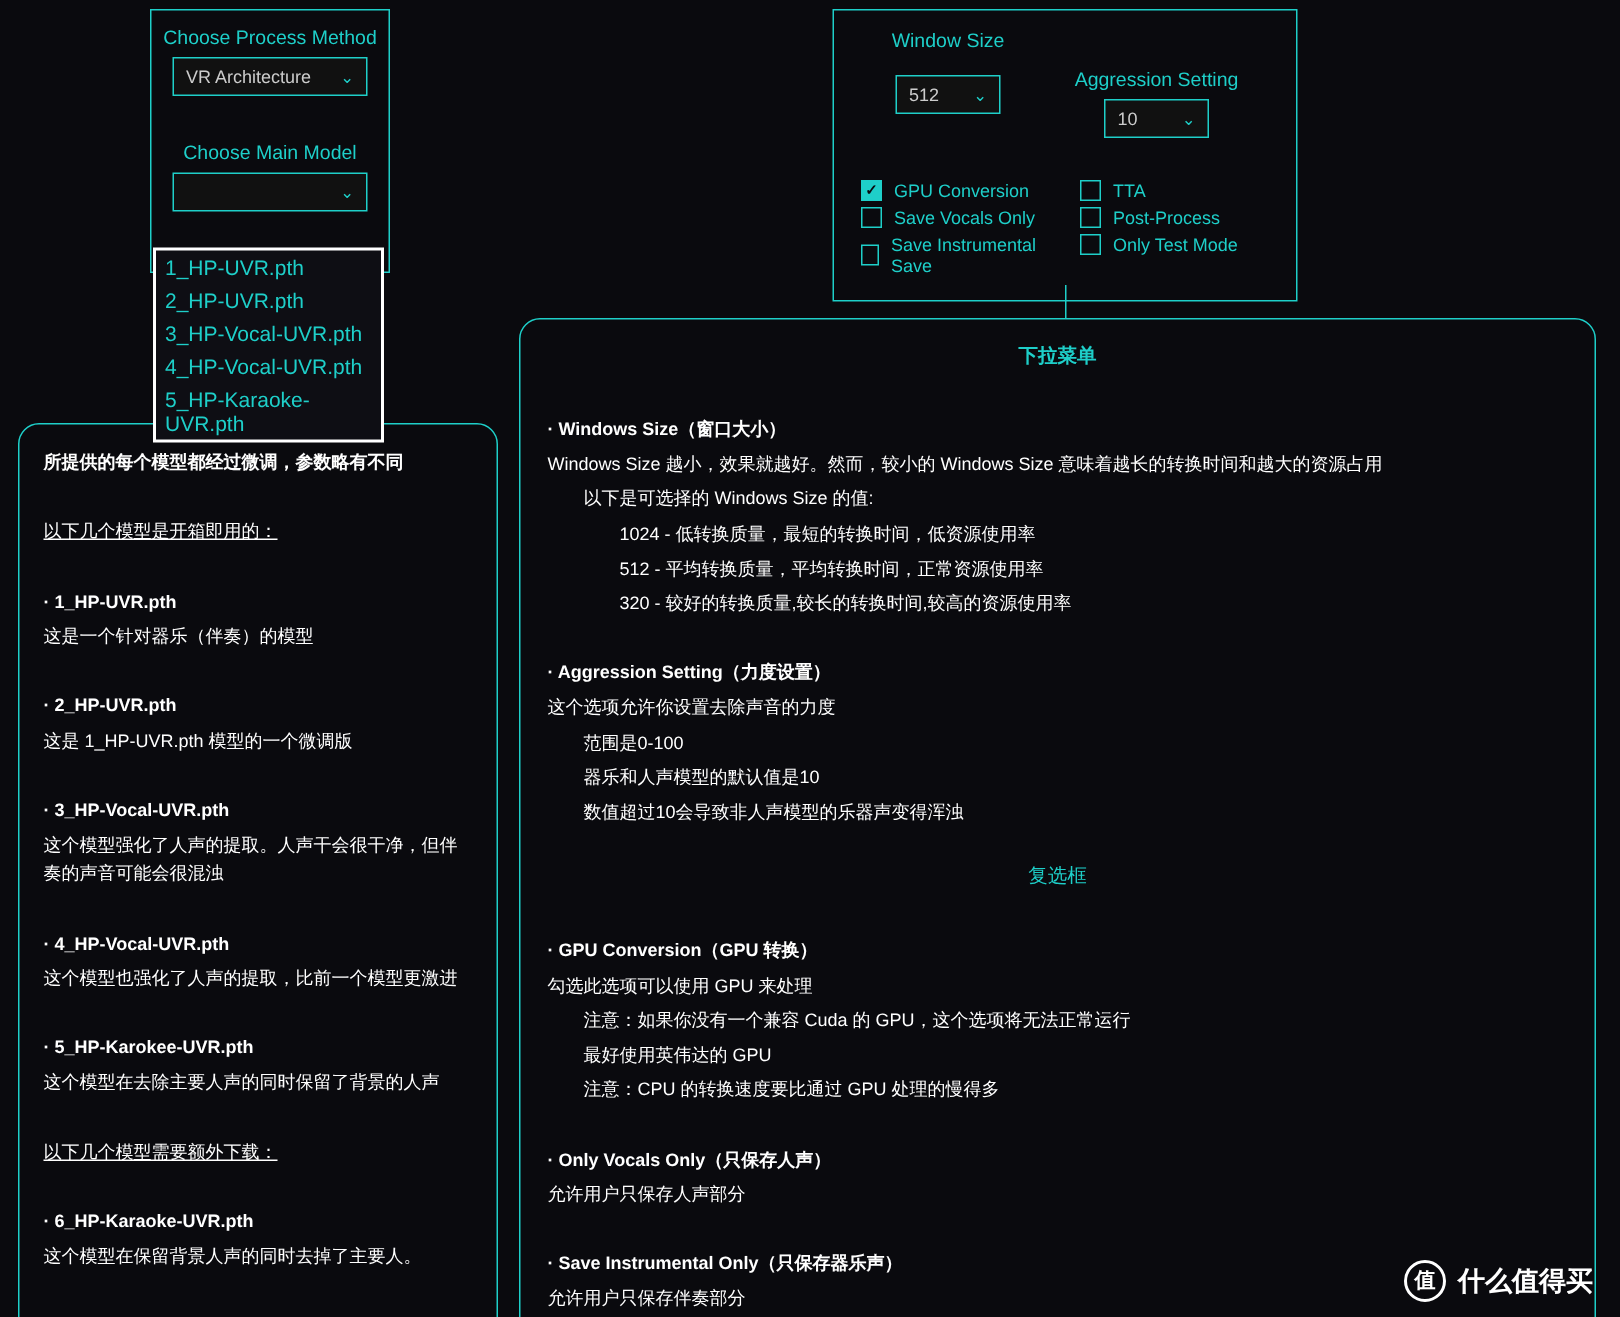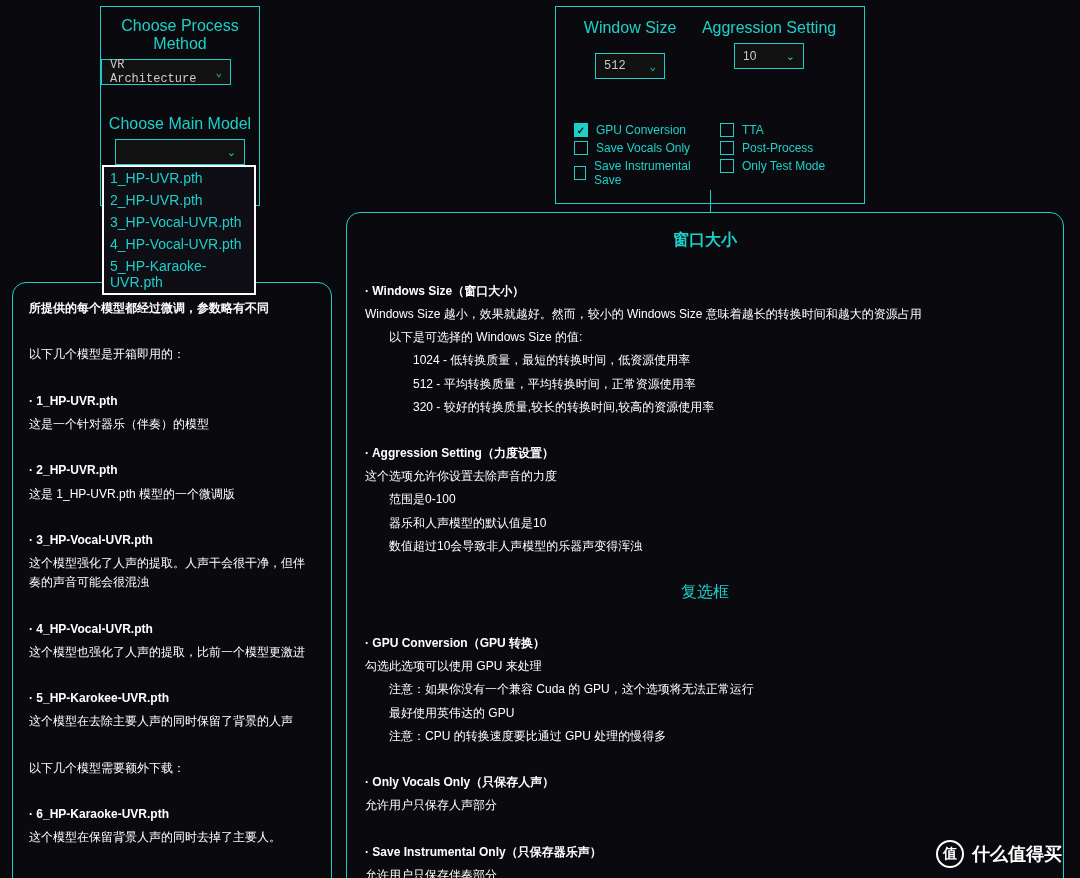--- a/index.html
+++ b/index.html
@@ -14,21 +14,21 @@
     overflow: hidden;
   }
   .panel {
     border: 1px solid #1ecfc9;
     background: rgba(10,10,14,0.9);
     position: absolute;
   }
   .section-label {
     color: #1ecfc9;
     text-align: center;
-    font-size: 16px;
+    font-size: 13px;
     margin-bottom: 6px;
   }
   .select {
     width: 130px;
     height: 26px;
     border: 1px solid #1ecfc9;
     background: #111;
     color: #ccc;
     display: flex;
     align-items: center;
@@ -76,21 +76,21 @@
   .explain-box {
     position: absolute;
     border: 1px solid #1ecfc9;
     border-radius: 14px;
     padding: 12px 16px;
     font-size: 12px;
     line-height: 1.6;
   }
   .explain-box .title { font-weight: bold; }
   .explain-box p { margin: 4px 0; }
-  .underline { }
+  .underline { text-decoration: underline; }
   .indent { padding-left: 24px; }
   .connector {
     position: absolute;
     background: #1ecfc9;
     z-index: 1;
   }
   .watermark {
     position: absolute;
     right: 18px;
     bottom: 10px;
@@ -108,21 +108,21 @@
     display: flex;
     align-items: center; justify-content: center;
     font-size: 14px;
   }
 </style>
 </head>
 <body>
 
 <div class="panel" style="left:100px; top:6px; width:160px; padding:10px 0 40px 0;">
   <div class="section-label">Choose Process Method</div>
-  <div style="display:flex;font-family:Liberation Mono, monospace;">
+  <div style="display:flex;justify-content:center;">
     <div class="select">
       <span>VR Architecture</span>
       <span class="chev">⌄</span>
     </div>
   </div>
   <div style="height:30px;"></div>
   <div class="section-label">Choose Main Model</div>
   <div style="display:flex;justify-content:center;">
     <div class="select">
       <span></span>
@@ -162,24 +162,24 @@
   <p>这个模型在保留背景人声的同时去掉了主要人。</p><br>
   <p class="title">· 7_HP2-UVR.pth</p>
   <br>
   
   <br>
   
   
 </div>
 
 <div class="panel" style="left:555px; top:6px; width:310px; padding:12px 18px;">
-  <div style="display:flex; justify-content:space-around; gap:6px;">
+  <div style="display:flex; justify-content:space-around; gap:6px;align-items:flex-end;">
     <div style="text-align:center;">
       <div class="section-label">Window Size</div>
-      <div class="select small" style="margin:16px auto;font-family:Liberation Mono, monospace;">
+      <div class="select small" style="margin:16px auto;">
         <span>512</span>
         <span class="chev">⌄</span>
       </div>
     </div>
     <div style="text-align:center;">
       <div class="section-label">Aggression Setting</div>
       <div class="select small" style="margin:0 auto;">
         <span>10</span>
         <span class="chev">⌄</span>
       </div>
@@ -214,21 +214,21 @@
           <span class="chk"></span>
           <span>Only Test Mode</span>
         </div>
     </div>
   </div>
 </div>
 
 <div class="connector" style="left:710px; top:190px; width:1px; height:22px;"></div>
 
 <div class="explain-box" style="left:346px; top:212px; width:718px; padding:14px 18px;">
-  <div class="section-label" style="text-align:center;font-weight:bold;">窗口大小</div>
+  <div class="section-label" style="text-align:center;font-weight:bold;">下拉菜单</div>
   <br>
   <p class="title">· Windows Size（窗口大小）</p>
   <p>Windows Size 越小，效果就越好。然而，较小的 Windows Size 意味着越长的转换时间和越大的资源占用</p>
   <p class="indent">以下是可选择的 Windows Size 的值:</p>
   <p class="indent" style="padding-left:48px;">1024 - 低转换质量，最短的转换时间，低资源使用率</p>
   <p class="indent" style="padding-left:48px;">512 - 平均转换质量，平均转换时间，正常资源使用率</p>
   <p class="indent" style="padding-left:48px;">320 - 较好的转换质量,较长的转换时间,较高的资源使用率</p>
   <br>
   <p class="title">· Aggression Setting（力度设置）</p>
   <p>这个选项允许你设置去除声音的力度</p>

